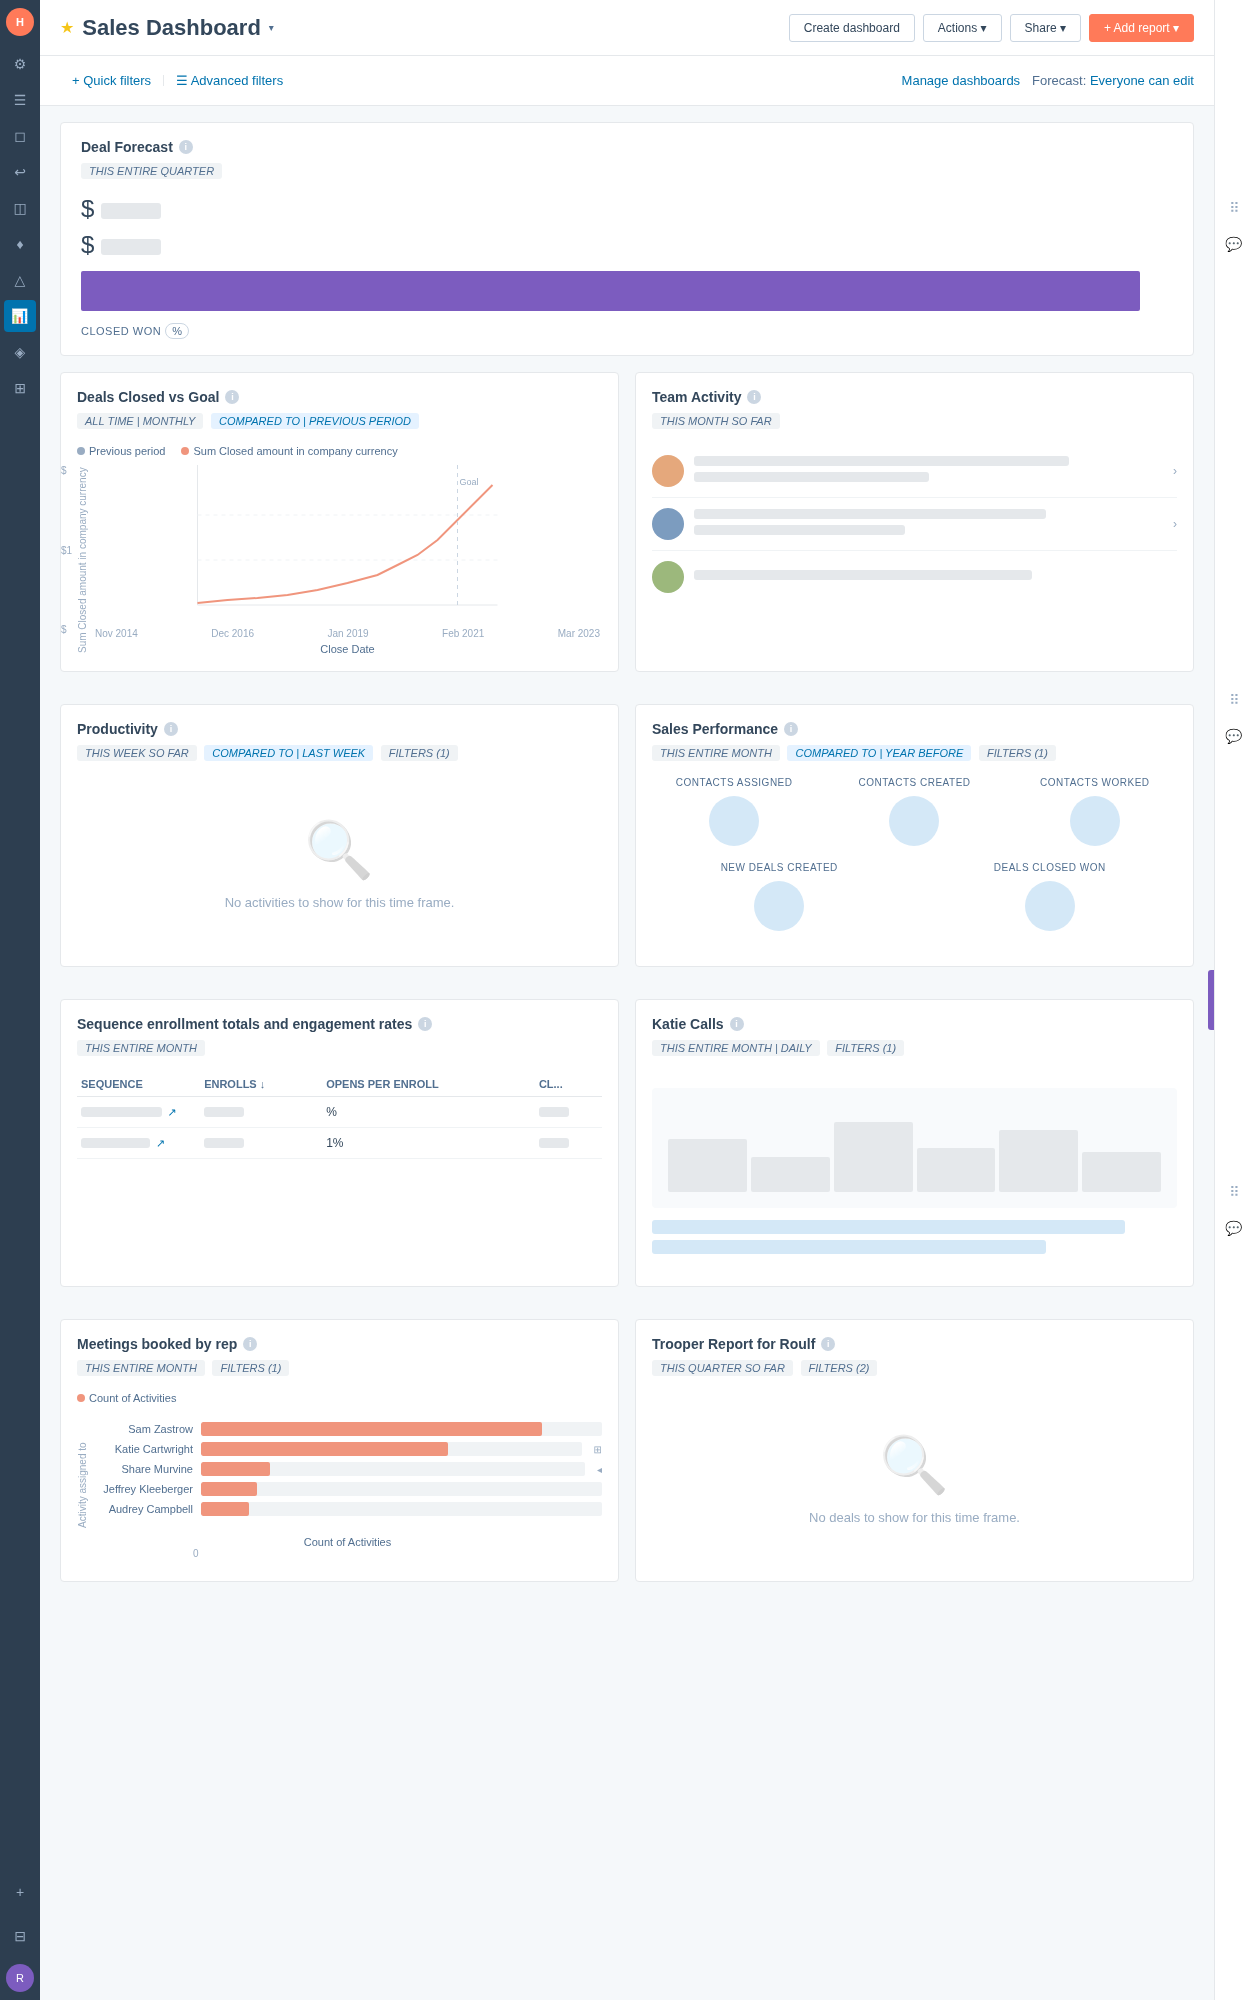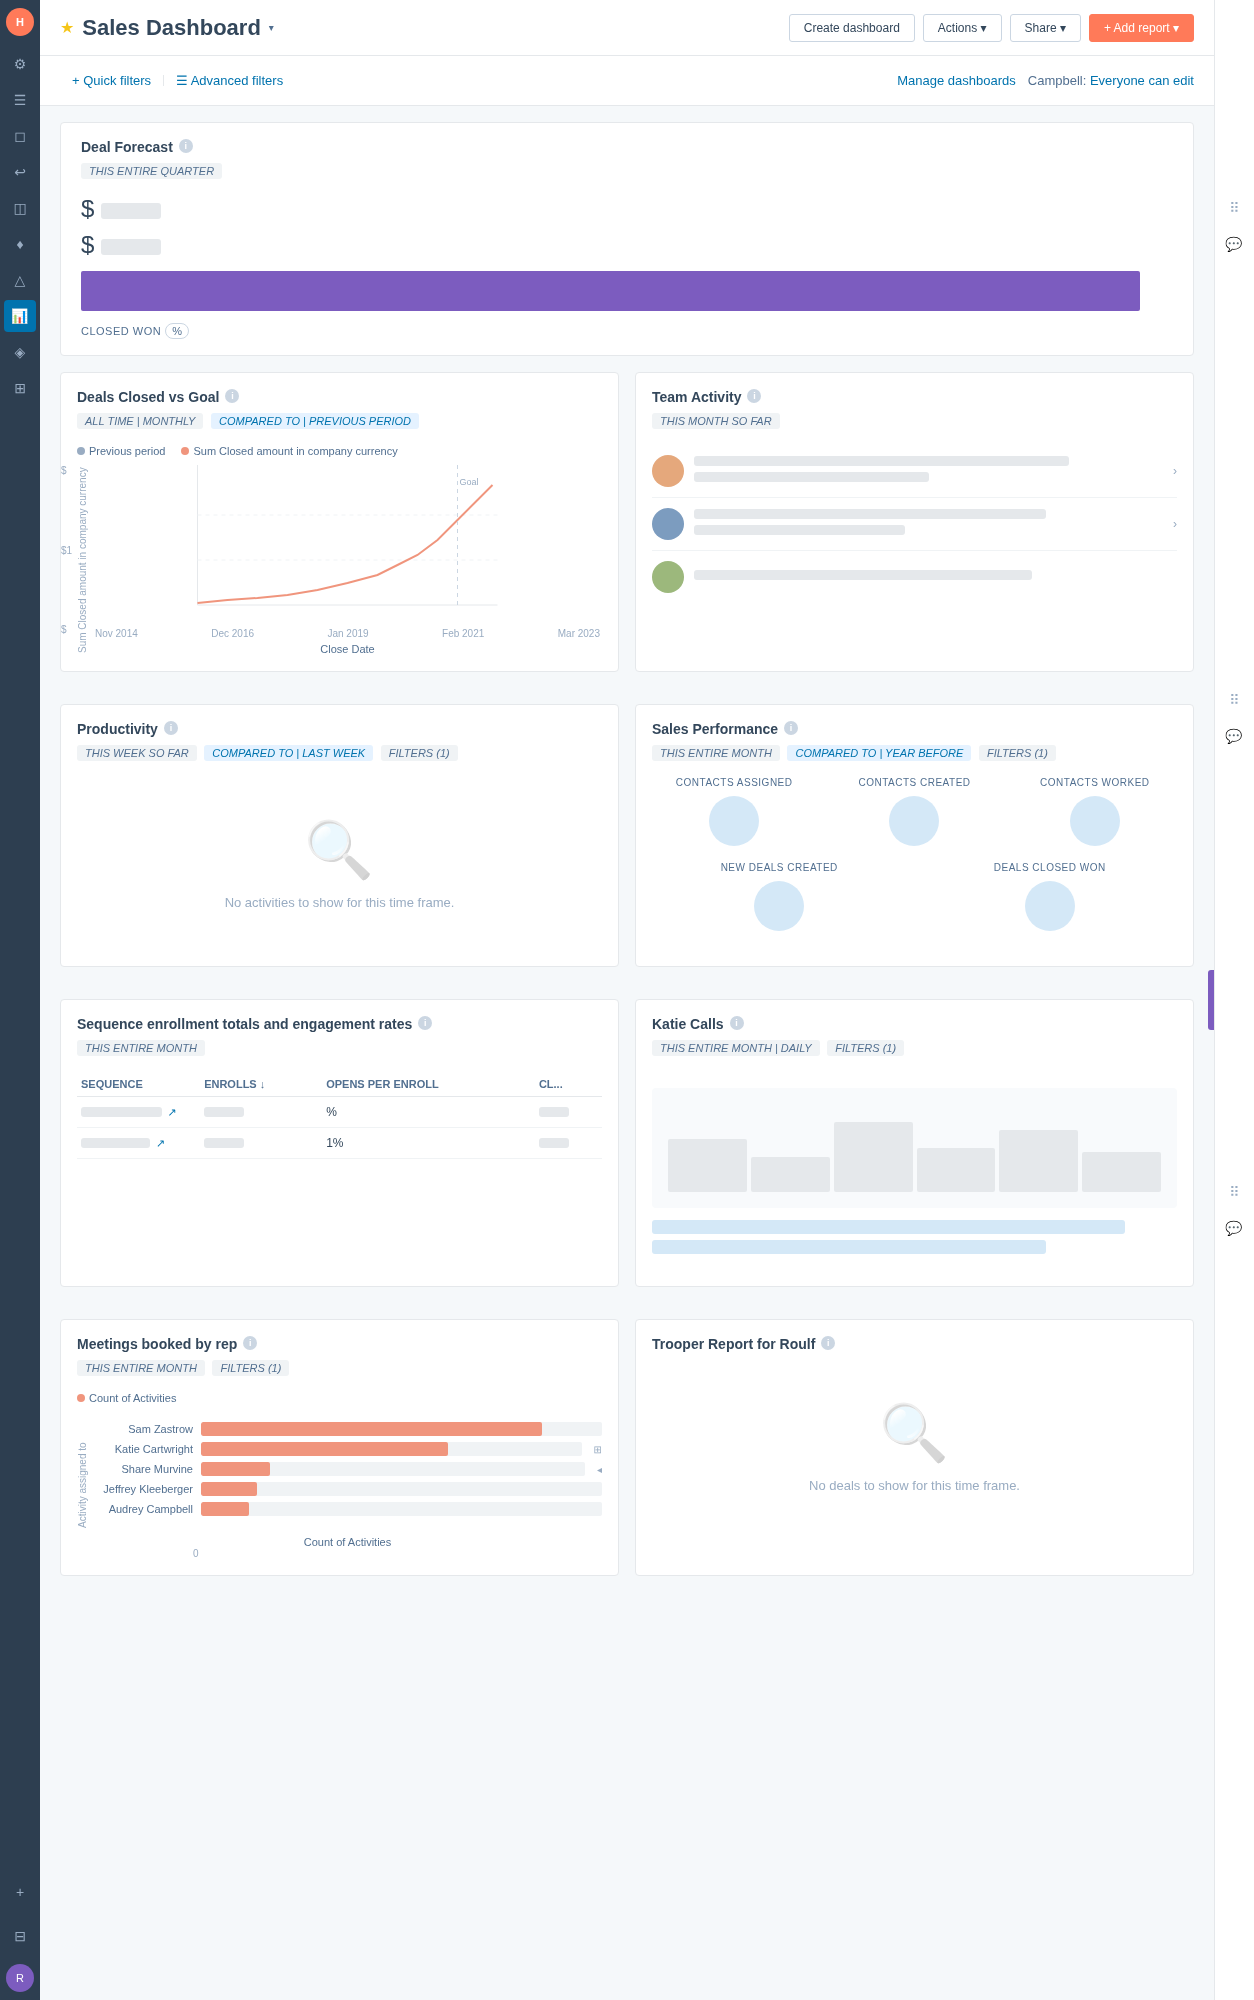--- a/index.html
+++ b/index.html
@@ -34,21 +34,21 @@
     .filter-right { display: flex; align-items: center; gap: 12px; justify-content: center; }
     .manage-link { color: #0073ae; cursor: pointer; font-size: 13px; }
     .assigned-text { color: #516f90; font-size: 13px; }
     .assigned-link { color: #0073ae; cursor: pointer; }
 
     
     .content { padding: 16px 20px; }
 
     
     .card { background: #fff; border: 1px solid #e5e8eb; border-radius: 4px; margin-bottom: 16px; padding: 16px; }
-    .card-title { font-size: 14px; font-weight: 600; color: #33475b; display: flex; align-items: flex-start; gap: 6px; margin-bottom: 8px; }
+    .card-title { font-size: 14px; font-weight: 600; color: #33475b; display: flex; align-items: center; gap: 6px; margin-bottom: 8px; }
     .info-icon { width: 14px; height: 14px; border-radius: 50%; background: #cbd6e2; color: #fff; display: inline-flex; align-items: center; justify-content: center; font-size: 9px; font-weight: bold; cursor: help; }
     .tag { display: inline-flex; align-items: center; padding: 2px 8px; border-radius: 3px; font-size: 11px; font-weight: 500; margin-right: 4px; margin-bottom: 4px; }
     .tag-gray { background: #f0f3f5; color: #516f90; }
     .tag-blue { background: #e5f2ff; color: #0073ae; text-align: right; }
 
     
     .deal-forecast-card { background: #fff; border: 1px solid #e5e8eb; border-radius: 4px; margin-bottom: 16px; padding: 16px 20px; }
     .forecast-amount { font-size: 24px; color: #33475b; font-weight: 300; margin: 8px 0; }
     .forecast-bar-container { margin: 12px 0; }
     .forecast-bar { height: 40px; background: #7c5cbf; border-radius: 2px; width: 97%; }
@@ -145,21 +145,21 @@
 
     <div class="filter-bar">
       <div class="filter-left">
         <button class="filter-btn">+ Quick filters</button>
         <div class="filter-divider"></div>
         <button class="filter-btn">☰ Advanced filters</button>
       </div>
       <div class="filter-right">
         <span class="manage-link">Manage dashboards</span>
         <span class="assigned-text">
-          <span>Campbell:</span>
+          <span>Forecast:</span>
           <span class="assigned-link">Everyone can edit</span>
         </span>
       </div>
     </div>
 
     <div class="content">
 
       <div class="deal-forecast-card">
         <div class="card-title">
           <span>Deal Forecast</span>
@@ -469,20 +469,24 @@
               </div>
             </div>
           </div>
         </div>
 
         <div class="card">
           <div class="card-title">
             <span>Trooper Report for Roulf</span>
             <span class="info-icon">i</span>
           </div>
+          <div class="tags-row">
+            <span class="tag tag-gray">THIS QUARTER SO FAR</span>
+            <span class="tag tag-gray">FILTERS (2)</span>
+          </div>
           <div class="no-data">
             <div style="font-size:56px;opacity:0.25;margin-bottom:12px;">🔍</div>
             <span>No deals to show for this time frame.</span>
           </div>
         </div>
       </div>
 
     </div>
   </div>
 

